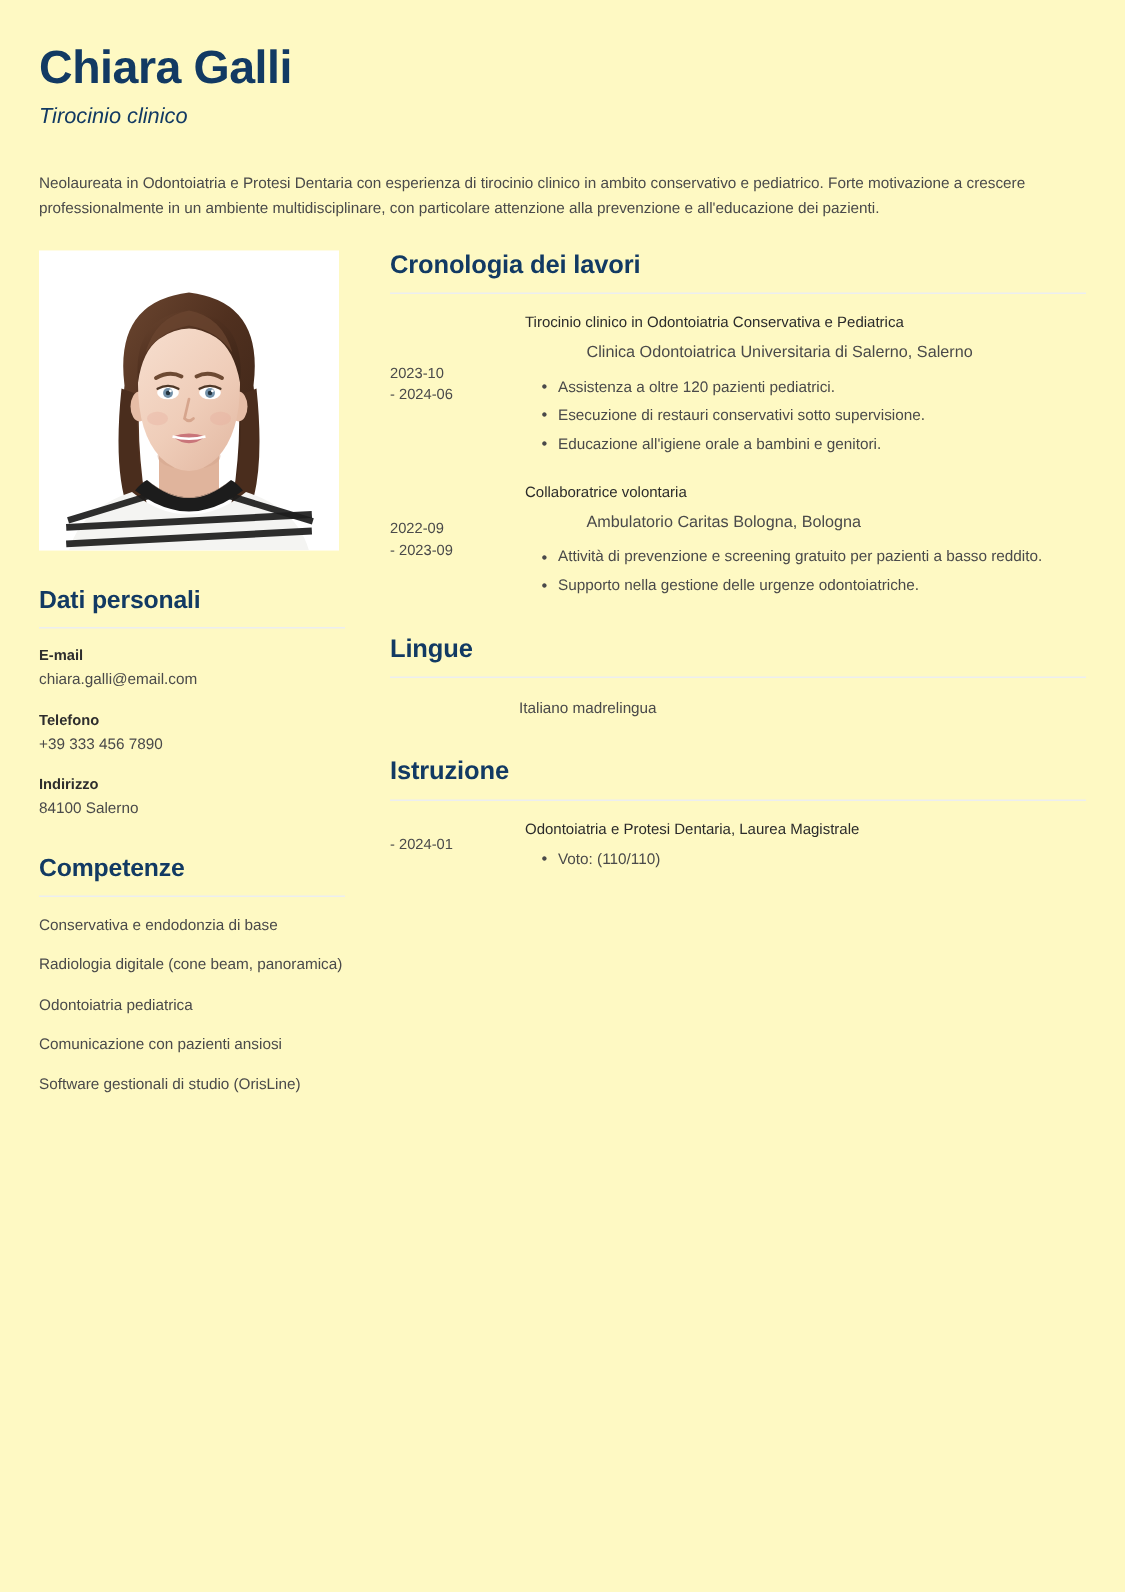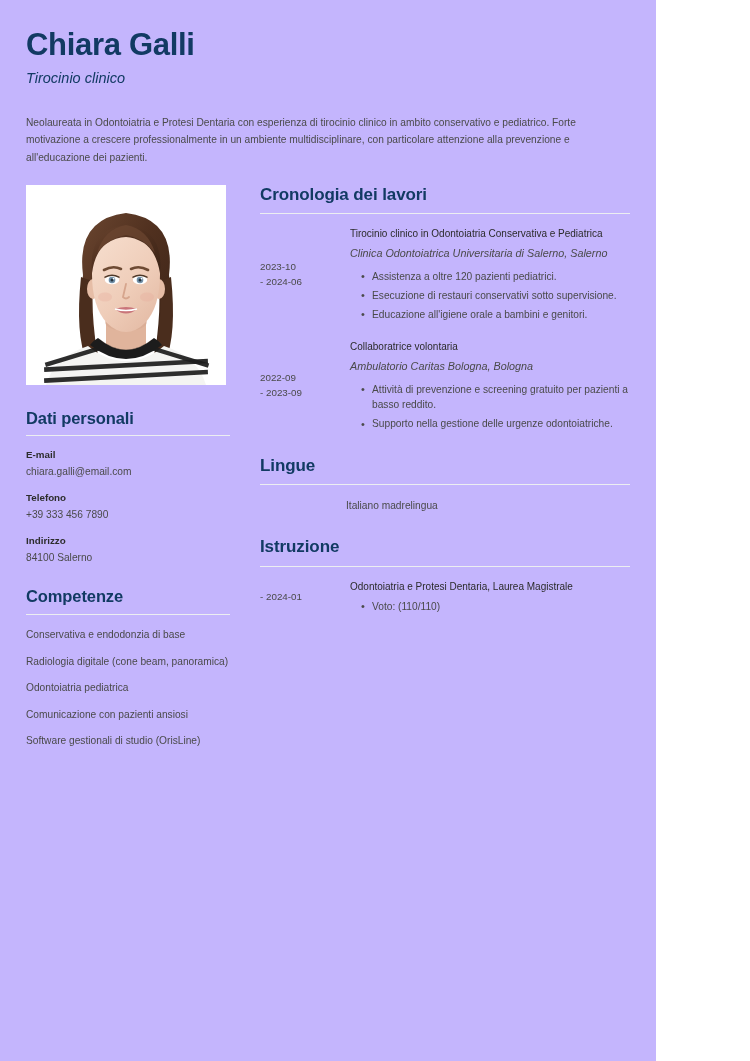--- a/index.html
+++ b/index.html
@@ -11,25 +11,25 @@
   body {
     width: 750px;
     height: 1061px;
     font-family: "Liberation Sans", sans-serif;
     color: #3a3a3a;
     position: relative;
     overflow: hidden;
   }
 
   .page {
-    width: 656px;
+    width: 750px;
     height: 1061px;
     padding: 0;
     position: relative;
-    background: #c4b5fd;
+    background: #fef9c3;
   }
 
   
   .header {
     padding: 28px 26px 0 26px;
   }
   .cv-name {
     font-size: 31px;
     font-weight: bold;
     color: #123a63;
@@ -160,24 +160,24 @@
   .entry-main { flex: 1 1 auto; padding-left: 4px; }
   .entry-title {
     font-size: 10px;
     font-weight: normal;
     color: #2b2b2b;
     line-height: 1.4;
     margin-bottom: 5px;
   }
   .entry-org {
     font-size: 10.8px;
-    font-style: italic;
     color: #4a4a4a;
     line-height: 1.45;
     margin-bottom: 7px;
+    margin-left: 41px;
   }
   .entry-bullets {
     list-style: none;
     margin: 0;
     padding: 0 0 0 22px;
   }
   .entry-bullets li {
     font-size: 10.2px;
     color: #4a4a4a;
     line-height: 1.52;

